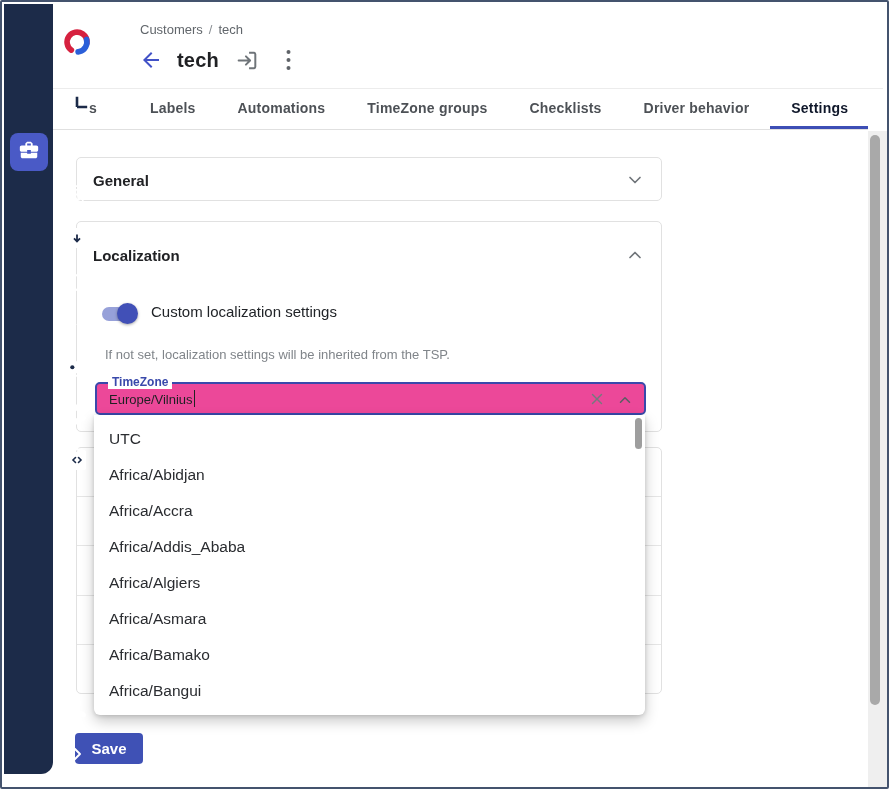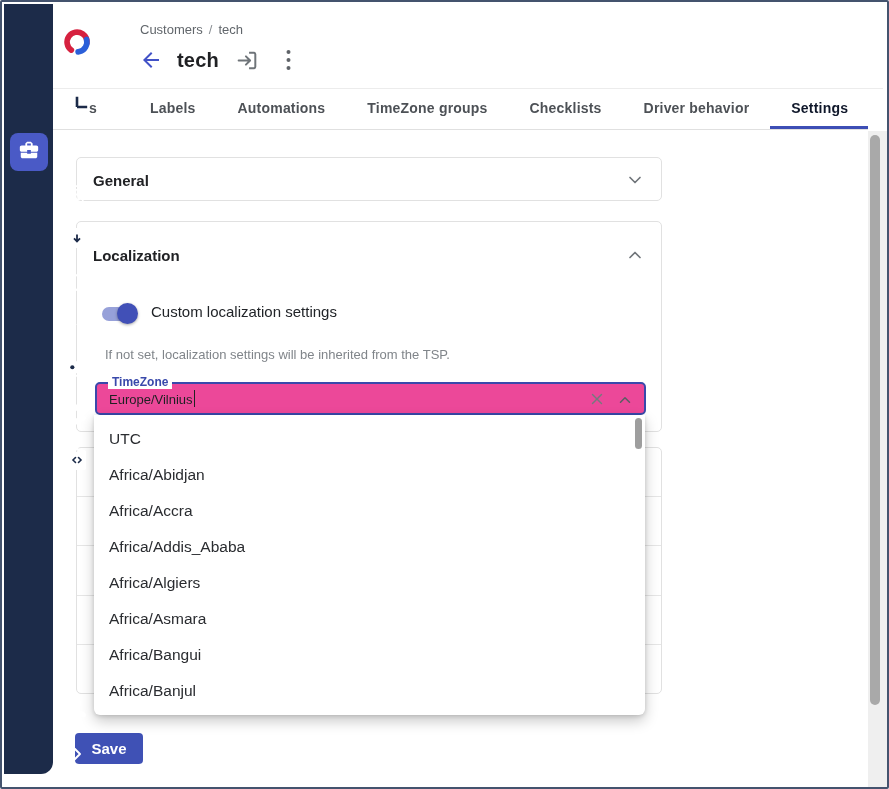--- a/index.html
+++ b/index.html
@@ -297,20 +297,21 @@
     <div class="row"></div>
   </div>
 
   <ul class="dropdown">
     <li>UTC</li>
     <li>Africa/Abidjan</li>
     <li>Africa/Accra</li>
     <li>Africa/Addis_Ababa</li>
     <li>Africa/Algiers</li>
     <li>Africa/Asmara</li>
+    <li>Africa/Bamako</li>
     <li>Africa/Bangui</li>
     <li>Africa/Banjul</li>
     <span class="dd-thumb"></span>
   </ul>
 
   <button class="save-btn">Save</button>
 
   <div class="page-track"></div>
   <div class="page-thumb"></div>
 

